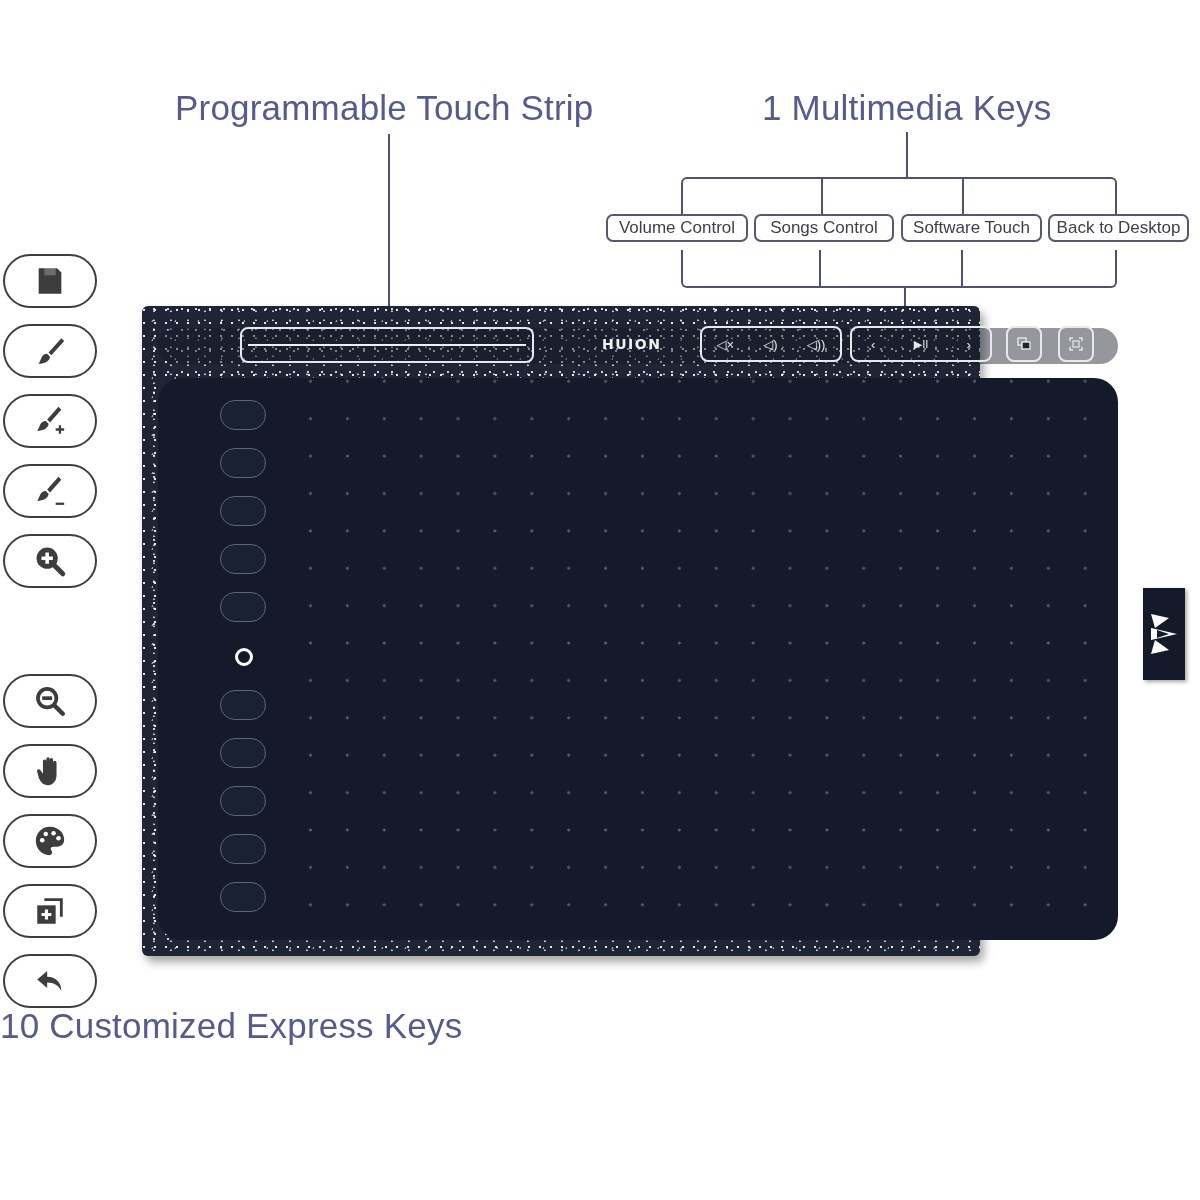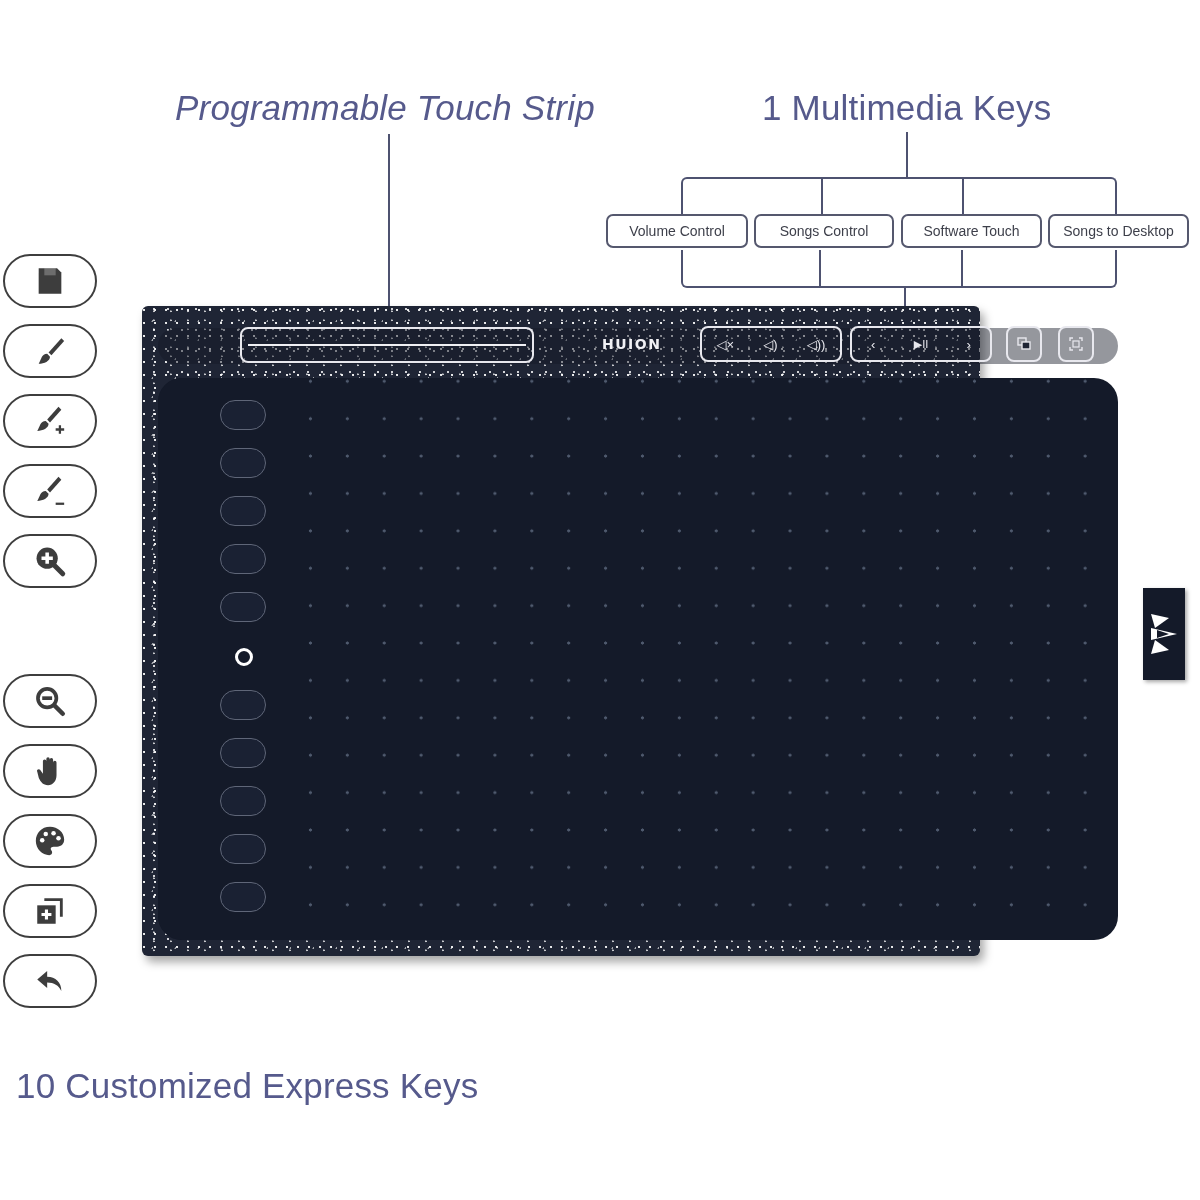--- a/index.html
+++ b/index.html
@@ -10,22 +10,22 @@
   }
   .title {
     position: absolute; color: #565a8c; font-size: 35px; font-weight: 400;
     letter-spacing: 0.2px; white-space: nowrap; margin: 0;
   }
   .line { position: absolute; background: #4e5270; }
   .bracket {
     position: absolute; border: 2px solid #4e5270;
   }
   .callout {
-    position: absolute; height: 34px; border: 2px solid #55586e; border-radius: 7px;
-    background: #fff; color: #3d3f4a; font-size: 14px; display: flex;
+    position: absolute; height: 28px; border: 2px solid #55586e; border-radius: 7px;
+    background: #fff; color: #3d3f4a; font-size: 17px; display: flex;
     align-items: center; justify-content: center; box-sizing: border-box; white-space: nowrap;
   }
   
   .pill {
     position: absolute; left: 3px; width: 94px; height: 54px; box-sizing: border-box;
     border: 2px solid #3e3e3e; border-radius: 28px; background: #fff;
     display: flex; align-items: center; justify-content: center;
   }
   .pill svg { width: 34px; height: 34px; }
   
@@ -83,23 +83,23 @@
   }
   .pen-loop {
     position: absolute; left: 1143px; top: 588px; width: 42px; height: 92px;
     background: #141a29; box-shadow: 2px 2px 4px rgba(0,0,0,0.35);
     display: flex; align-items: center; justify-content: center;
   }
 </style>
 </head>
 <body>
 
-<h2 class="title" style="left:175px; top:88px;font-style:italic;">Programmable Touch Strip</h2>
+<h2 class="title" style="left:175px; top:88px;">Programmable Touch Strip</h2>
 <h2 class="title" style="left:762px; top:88px;">1 Multimedia Keys</h2>
-<h2 class="title" style="left:0px; top:1066px;padding-left:16px;">10 Customized Express Keys</h2>
+<h2 class="title" style="left:0px; top:1006px;">10 Customized Express Keys</h2>
 
 <div class="line" style="left:388px; top:134px; width:2px; height:200px;"></div>
 
 <div class="line" style="left:906px; top:132px; width:2px; height:46px;"></div>
 <div class="bracket" style="left:681px; top:177px; width:432px; height:36px; border-bottom:none; border-radius:6px 6px 0 0;"></div>
 <div class="line" style="left:821px; top:178px; width:2px; height:36px;"></div>
 <div class="line" style="left:962px; top:178px; width:2px; height:36px;"></div>
 <div class="bracket" style="left:681px; top:250px; width:432px; height:36px; border-top:none; border-radius:0 0 6px 6px;"></div>
 <div class="line" style="left:819px; top:250px; width:2px; height:36px;"></div>
 <div class="line" style="left:961px; top:250px; width:2px; height:36px;"></div>
@@ -108,21 +108,21 @@
 <div class="callout" style="left:606px; top:214px; width:142px;">
     <span>Volume Control</span>
   </div>
 <div class="callout" style="left:754px; top:214px; width:140px;">
     <span>Songs Control</span>
   </div>
 <div class="callout" style="left:901px; top:214px; width:141px;">
     <span>Software Touch</span>
   </div>
 <div class="callout" style="left:1048px; top:214px; width:141px;">
-    <span>Songs to Desktop</span>
+    <span>Back to Desktop</span>
   </div>
 
 <div class="pill" style="top:254px;">
   <svg viewBox="0 0 24 24">
       <path d="M4 3h13l3 3v15H4z" fill="#3d3d3d"></path>
       <rect x="8" y="3" width="8" height="5" fill="#fff" opacity="0.25"></rect>
     </svg>
 </div>
 <div class="pill" style="top:324px;">
   <svg viewBox="0 0 24 24">

